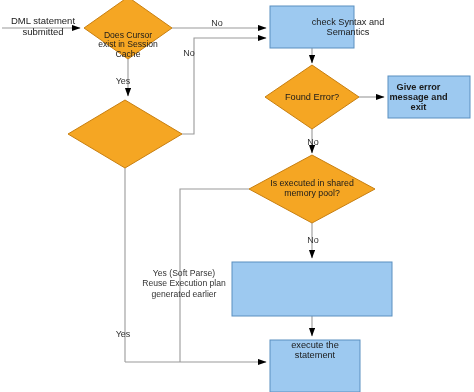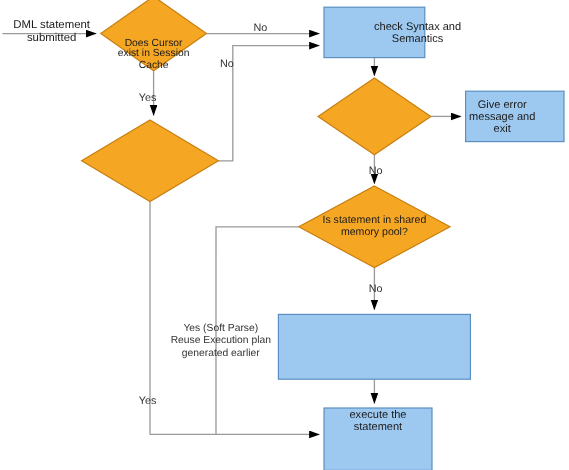--- a/index.html
+++ b/index.html
@@ -105,25 +105,26 @@
 submitted</div>
 
   <div class="node-label" style="left:84px; top:21px; width:88px; height:48px; font-size:8.6px;">Does Cursor
 exist in Session
 Cache</div>
 
 
   <div class="node-label" style="left:270px; top:6px; width:84px; height:42px; font-size:9.2px;margin-left:36px;">check Syntax and
 Semantics</div>
 
+  <div class="node-label" style="left:265px; top:84px; width:94px; height:26px; font-size:9.2px;">Found Error?</div>
 
-  <div class="node-label" style="left:388px; top:76px; width:61px; height:42px; font-size:9.2px;">Give error
+  <div class="node-label" style="left:388px; top:76px; width:61px; height:42px; font-size:9.2px;font-weight:bold;">Give error
 message and exit</div>
 
-  <div class="node-label" style="left:249px; top:174px; width:126px; height:30px; font-size:8.8px;">Is statement in shared
+  <div class="node-label" style="left:249px; top:174px; width:126px; height:30px; font-size:8.8px;">Is executed in shared
 memory pool?</div>
 
 
   <div class="node-label" style="left:270px; top:324px; width:90px; height:52px; font-size:9.2px;">execute the
 statement</div>
 
   <div class="edge-label" style="left:206px; top:18px; width:22px; font-size:9px;">No</div>
 
   <div class="edge-label" style="left:178px; top:48px; width:22px; font-size:9px;">No</div>
 

